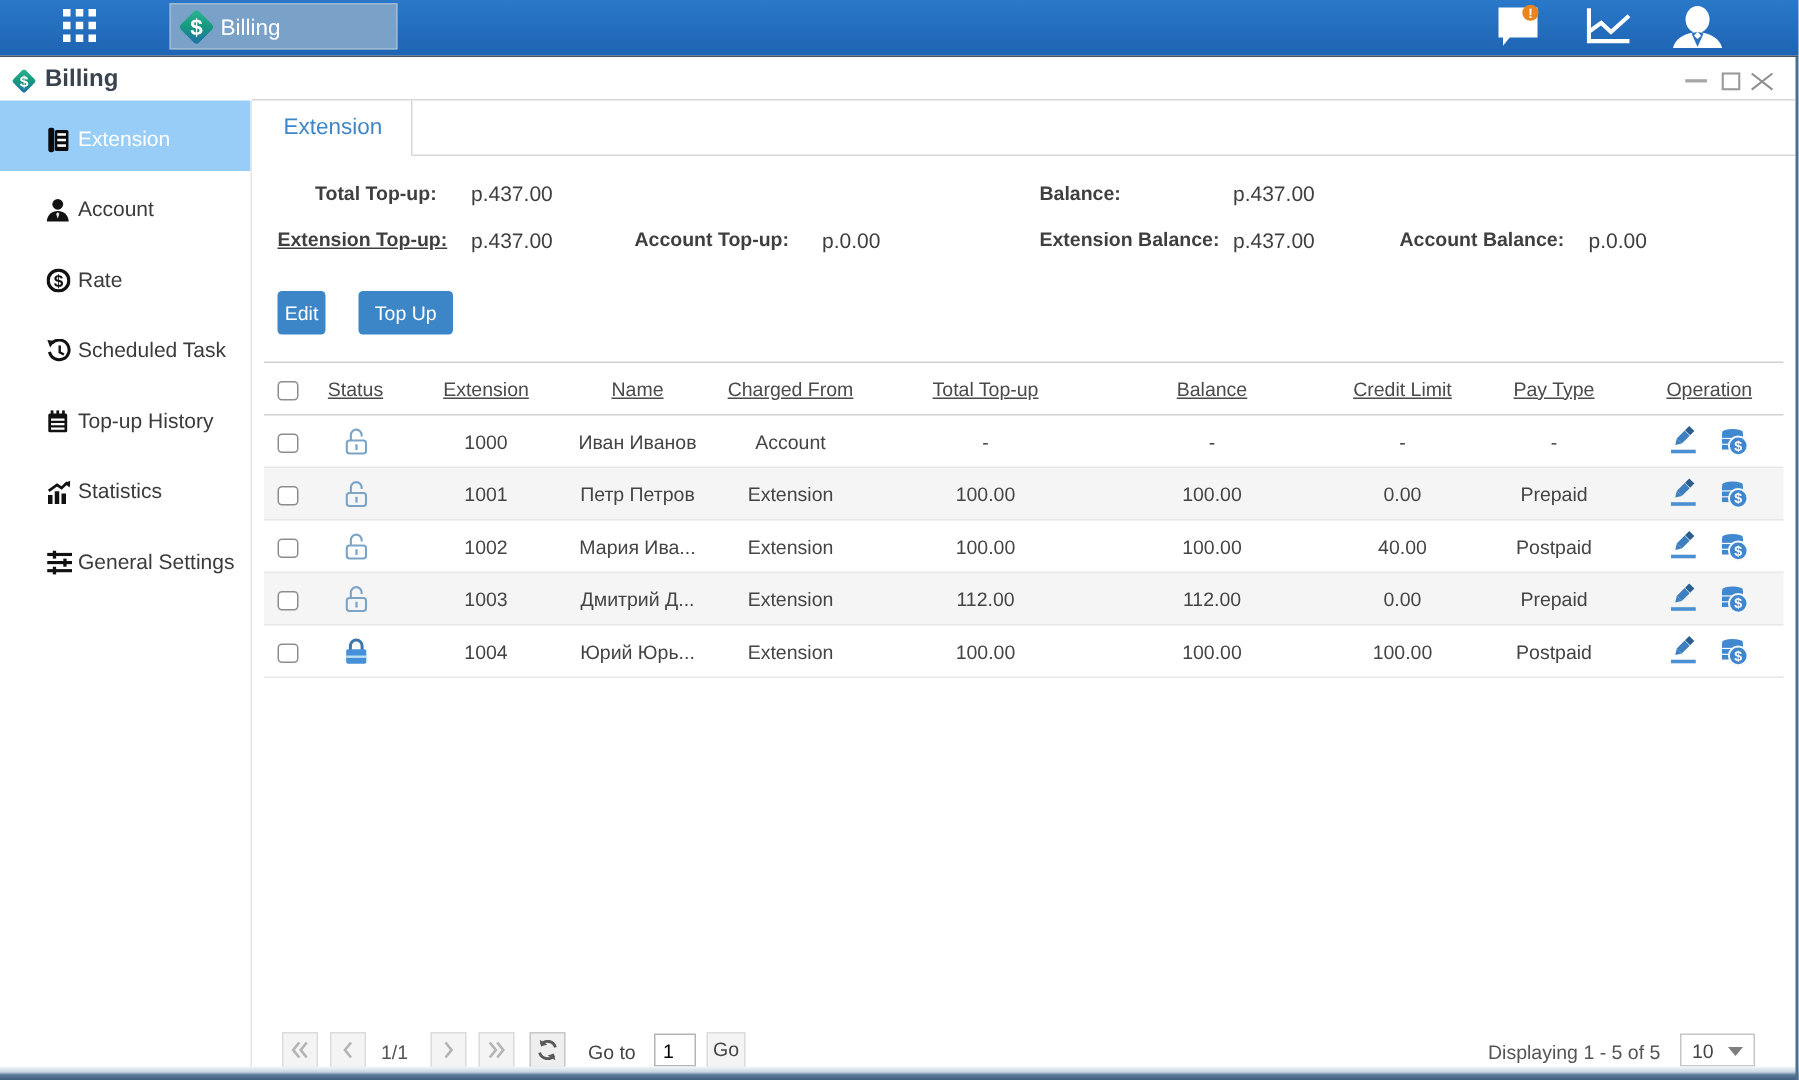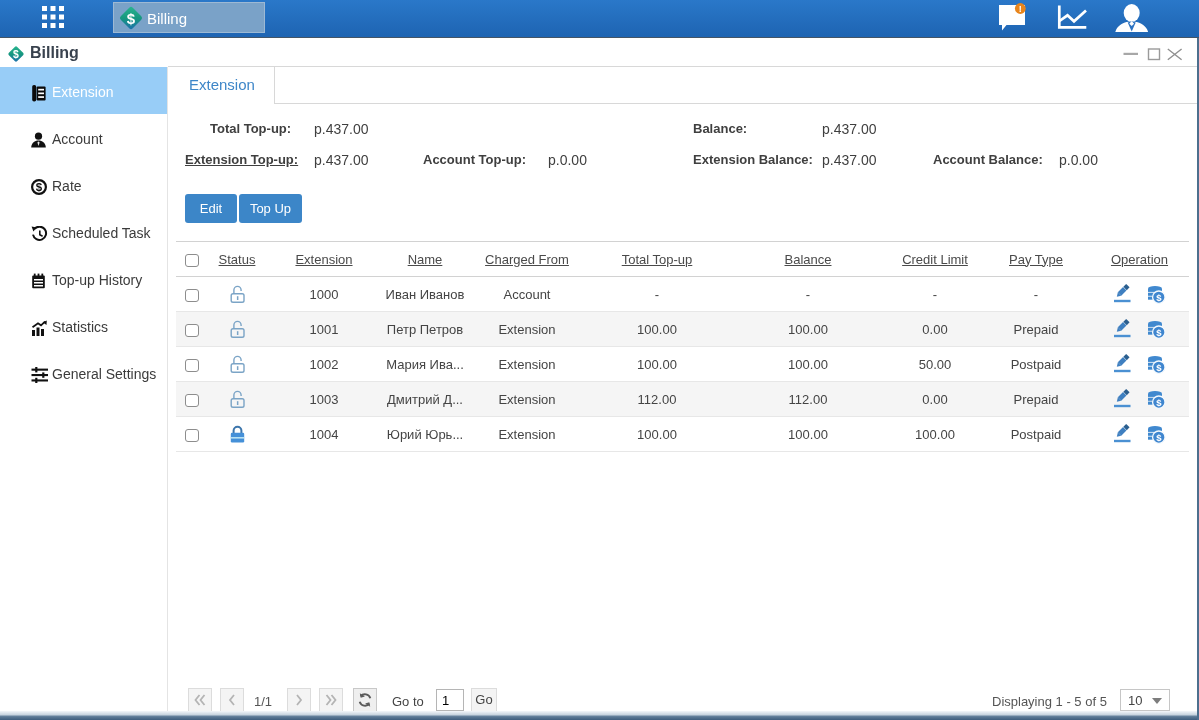--- a/index.html
+++ b/index.html
@@ -202,21 +202,21 @@
 
   <div class="slabel" style="left:17px;top:84px;text-decoration:underline;">Extension Top-up:</div>
   <div class="sval" style="left:146px;top:84px;">p.437.00</div>
   <div class="slabel" style="left:255px;top:84px;">Account Top-up:</div>
   <div class="sval" style="left:380px;top:84px;">p.0.00</div>
   <div class="slabel" style="left:525px;top:84px;">Extension Balance:</div>
   <div class="sval" style="left:654px;top:84px;">p.437.00</div>
   <div class="slabel" style="left:765px;top:84px;">Account Balance:</div>
   <div class="sval" style="left:891px;top:84px;">p.0.00</div>
 
-  <div class="bluebtn" style="left:17px;top:126px;width:52px;">Edit</div>
+  <div class="bluebtn" style="left:17px;top:126px;width:32px;">Edit</div>
   <div class="bluebtn" style="left:71px;top:126px;width:63px;">Top Up</div>
 
   <div id="grid">
     <table>
       <colgroup>
         <col style="width:32px">
           <col style="width:58px">
           <col style="width:116px">
           <col style="width:86px">
         <col style="width:118px">
@@ -302,21 +302,21 @@
             <td><svg width="17" height="20" viewBox="0 0 17 20" style="vertical-align:middle">
 <rect x="2.2" y="9.7" width="12.8" height="8.6" rx="1.8" fill="none" stroke="#7ba4c6" stroke-width="1.4"></rect>
 <path d="M4.9 9.3 V6 A 3.6 3.6 0 0 1 12.1 6 V7.0" fill="none" stroke="#7ba4c6" stroke-width="1.4"></path>
 <rect x="7.9" y="12.2" width="1.5" height="3.8" fill="#7ba4c6"></rect>
 </svg></td>
             <td>1002</td>
             <td>Мария Ива...</td>
             <td>Extension</td>
         <td>100.00</td>
             <td>100.00</td>
-            <td>50.00</td>
+            <td>40.00</td>
             <td>Postpaid</td>
             <td><svg width="62" height="22" viewBox="0 0 62 22" style="vertical-align:middle">
 <rect x="5" y="16.8" width="16.5" height="2.4" fill="#4a90d2"></rect>
 <g transform="translate(13.5,8) rotate(45)">
 <rect x="-2.4" y="-7.6" width="4.8" height="4" fill="#2b5f8f"></rect>
 <rect x="-2.4" y="-3.2" width="4.8" height="7.4" fill="#3e7fc0"></rect>
 <path d="M-2.4 4.2 L0 8 L2.4 4.2 z" fill="#3e7fc0"></path>
 </g>
 <ellipse cx="46" cy="5.2" rx="7" ry="2.2" fill="#4089cf"></ellipse>
 <rect x="39" y="5.8" width="14" height="3.1" fill="#4089cf"></rect>

